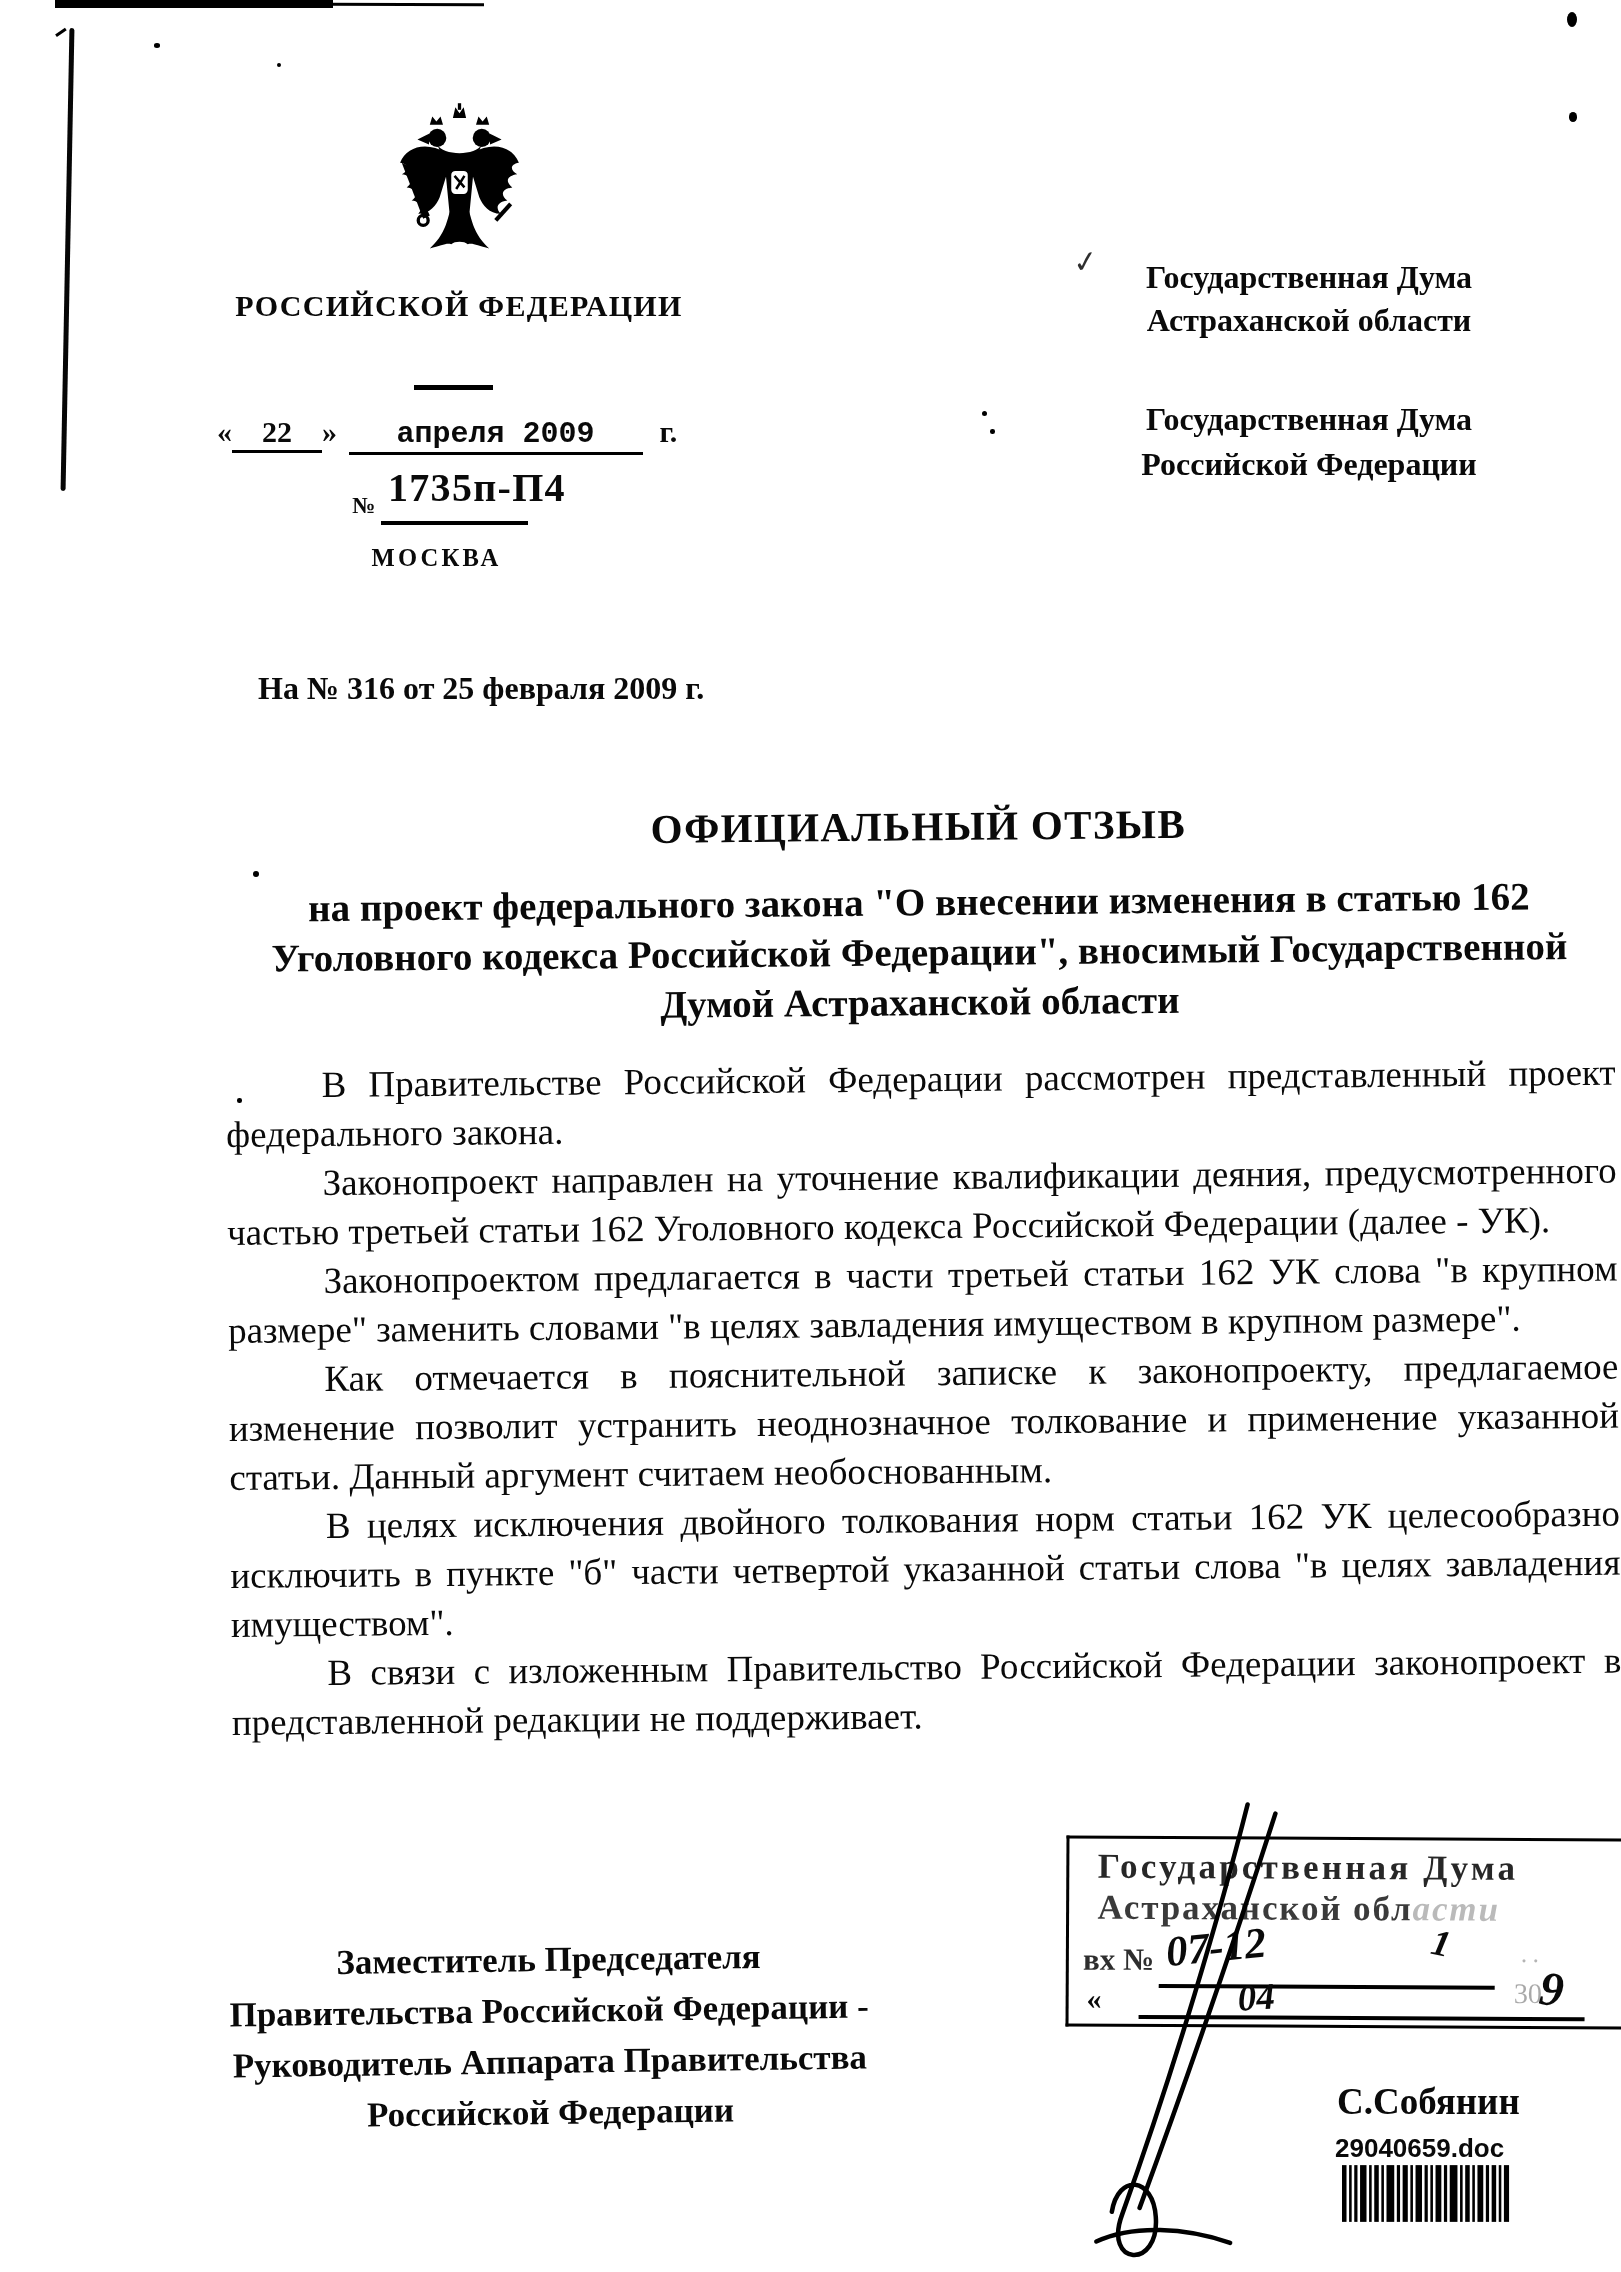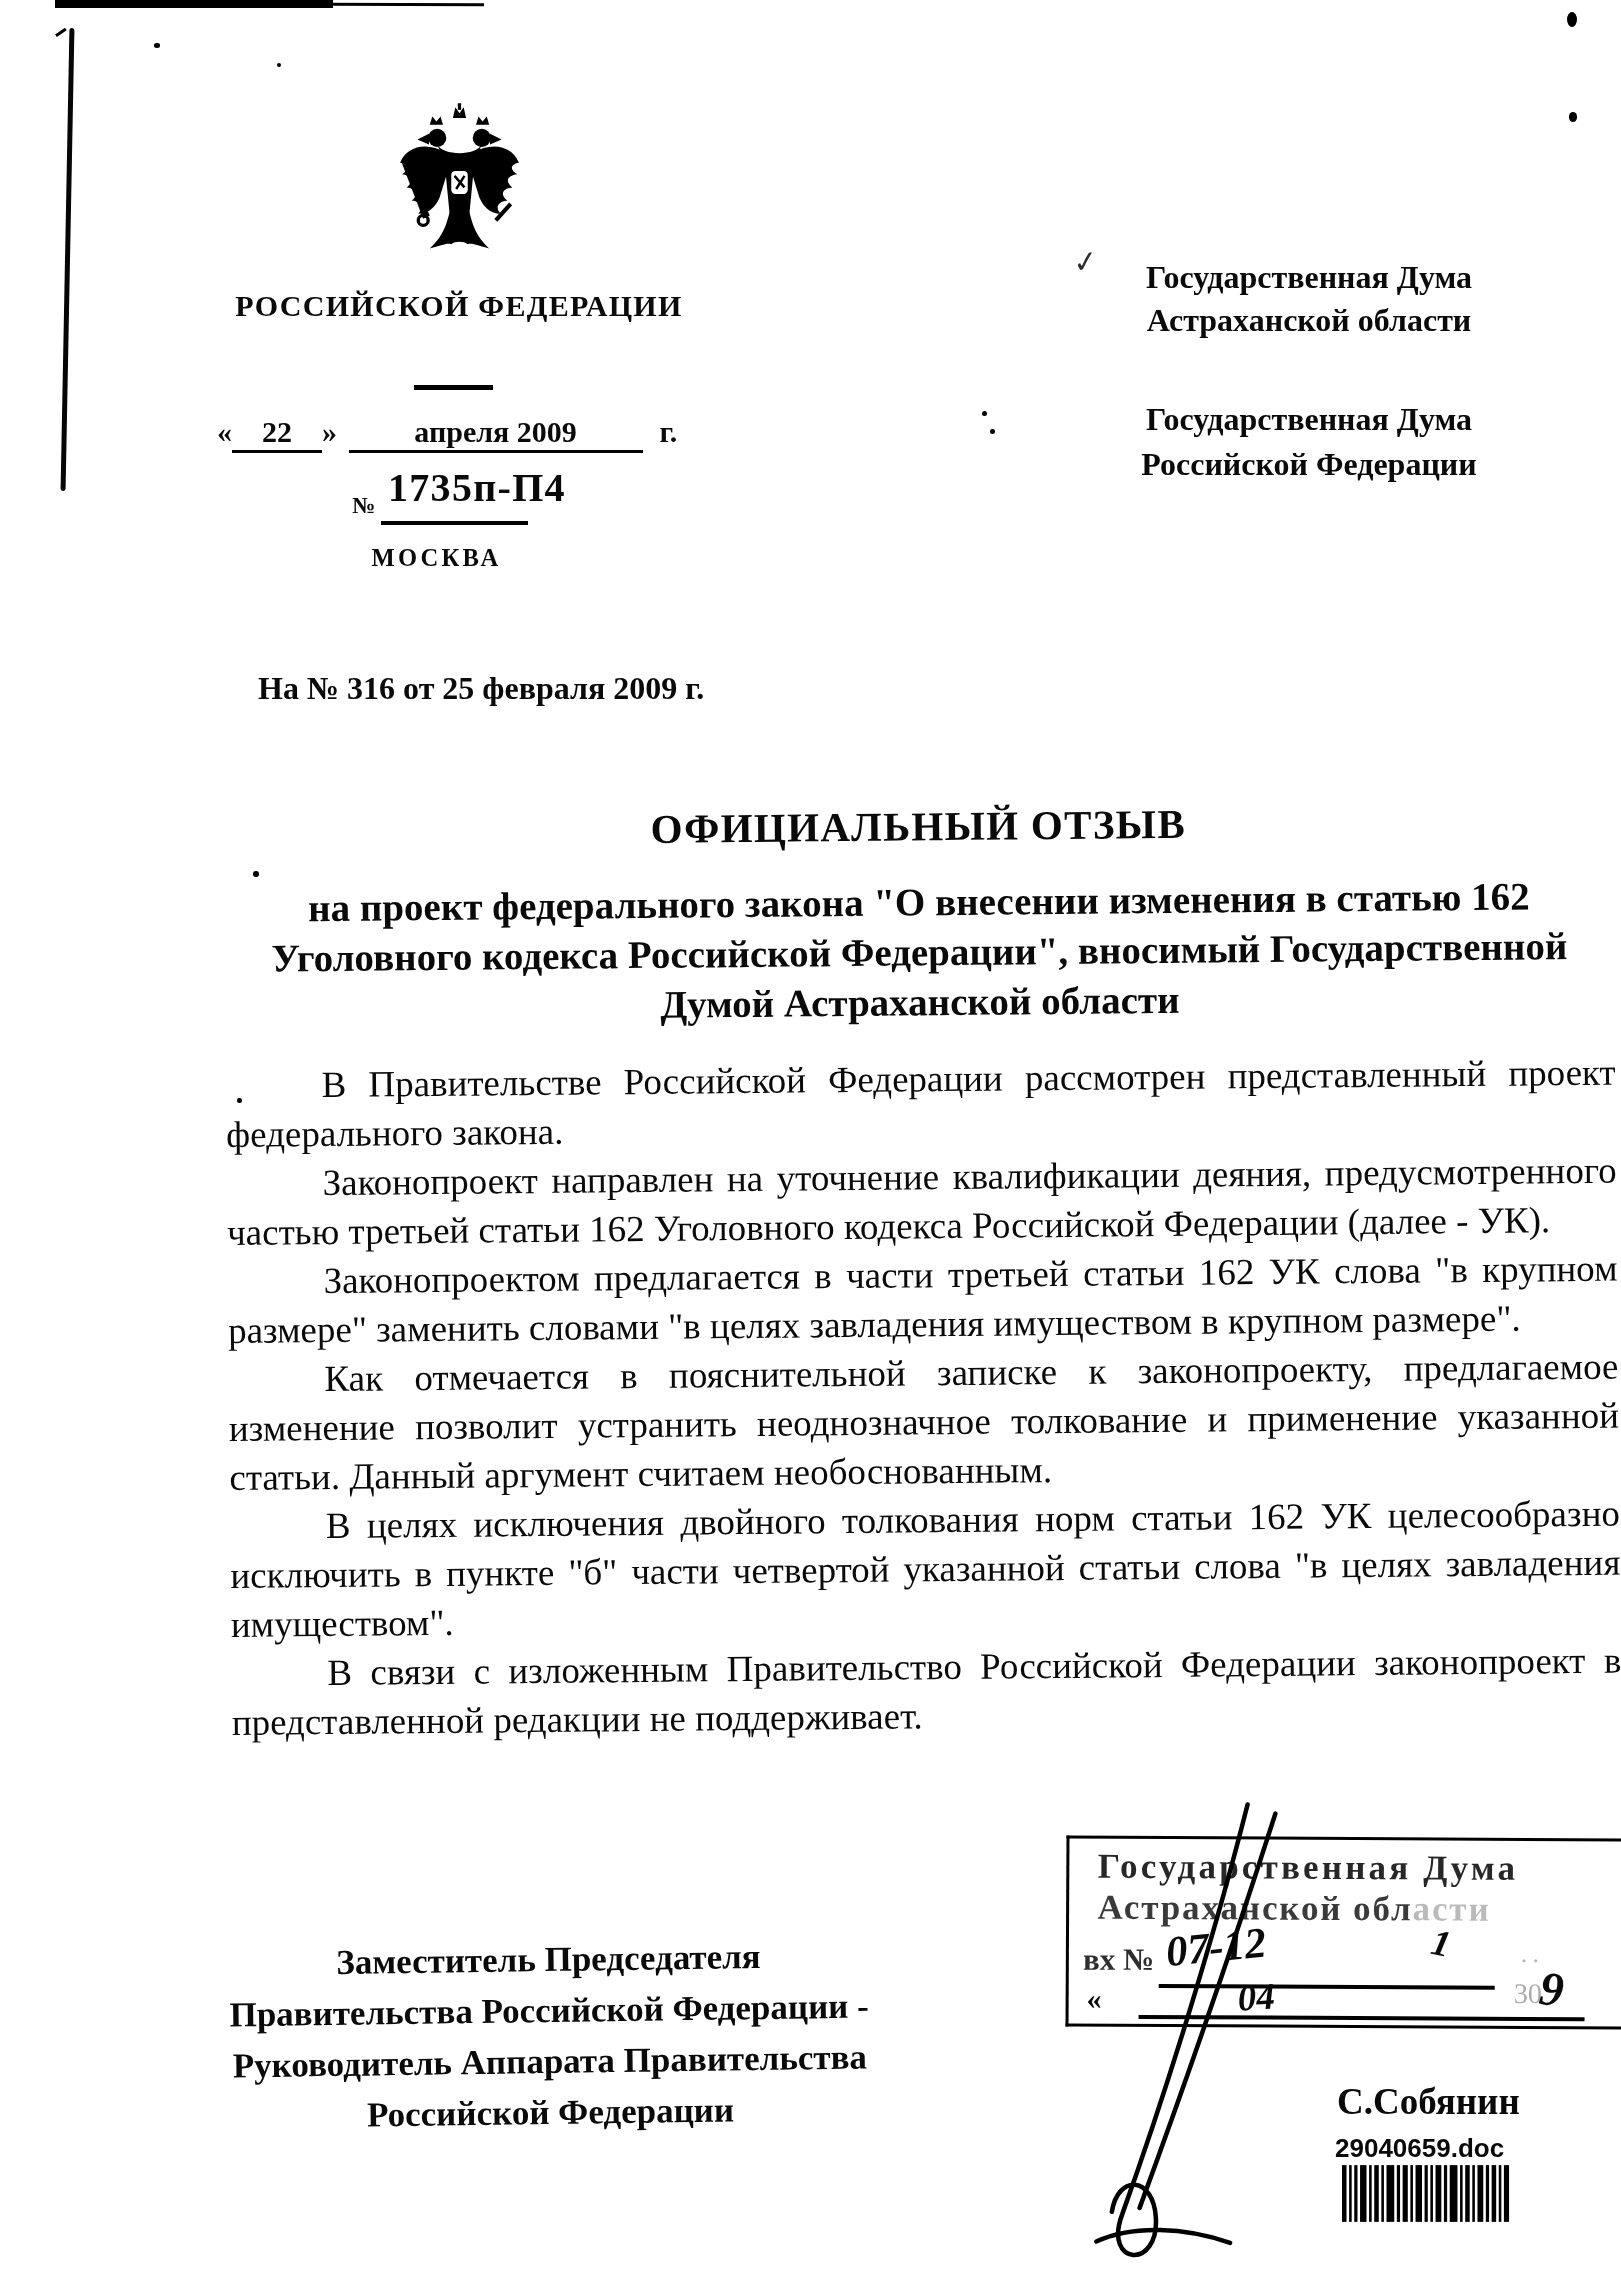--- a/index.html
+++ b/index.html
@@ -19,21 +19,21 @@
   .lefthook{left:55px;top:31px;width:11.6px;height:3.2px;background:#000;transform:rotate(-35deg);}
   .speck{background:#000;border-radius:50%;}
   
   .org{left:194px;top:279px;width:530px;text-align:center;}
   .org-line1{font-size:41px;font-weight:700;letter-spacing:6.5px;}
   .org-line2{font-size:30px;font-weight:700;letter-spacing:1.3px;margin-top:10.3px;}
   .org-divider{left:414px;top:385px;width:79px;height:4.5px;background:#000;}
   .date-row{left:217px;top:415px;font-size:30px;font-weight:600;white-space:nowrap;}
   .u-seg{display:inline-block;border-bottom:3.9px solid #000;text-align:center;padding-bottom:1px;}
   .u-day{width:90px;}
-  .u-month{width:294px;margin-left:11.6px;}
+  .u-month{width:294px;margin-left:11.6px;font-family:Liberation Mono, monospace;}
   .g-suffix{margin-left:17px;}
   .num-sign{left:352px;top:493px;font-size:23px;font-weight:600;}
   .num-value{left:388px;top:464px;font-size:40px;font-weight:700;letter-spacing:1.3px;}
   .num-underline{left:381px;top:521px;width:147px;height:3.9px;background:#000;}
   .city{left:330px;top:544px;width:213px;text-align:center;font-size:24.6px;font-weight:700;letter-spacing:3.2px;}
   
   .checkmark{left:1073px;top:244px;font-size:30px;transform:rotate(-8deg);opacity:.85;}
   .recip{width:478px;text-align:center;font-size:32px;font-weight:600;}
   .recip1{left:1070px;top:256px;line-height:43px;}
   .recip2{left:1070px;top:397px;line-height:45px;}
@@ -45,21 +45,21 @@
   .subtitle{margin-top:27px;font-size:39px;font-weight:700;line-height:50px;text-align:center;}
   .bodytext{margin-top:27px;font-size:37px;line-height:49px;text-align:justify;}
   .bodytext p{margin:0;text-indent:96px;}
   
   .sig-block{left:173px;top:1934px;width:753px;text-align:center;font-size:35px;font-weight:600;line-height:51px;transform:rotate(-0.8deg);}
   .sig-name{left:1337px;top:2080px;font-size:37px;font-weight:600;}
   
   .stamp{left:1066px;top:1837px;width:556px;height:191px;border:3.9px solid #000;border-right:none;box-sizing:border-box;transform:rotate(0.3deg);padding:7.8px 0 0 28.4px;}
   .stamp-l1{font-size:35px;font-weight:600;letter-spacing:3.2px;opacity:.88;white-space:nowrap;}
   .stamp-l2{font-size:35px;font-weight:600;letter-spacing:1.9px;opacity:.8;white-space:nowrap;margin-top:1.3px;}
-  .stamp-faded{opacity:.35;}
+  .stamp-faded{opacity:.35;font-style:italic;}
   .stamp-in-label{position:absolute;left:14.2px;top:103px;font-size:31px;font-weight:600;opacity:.85;}
   .hand{font-style:italic;font-weight:600;}
   .stamp-hand-num{position:absolute;left:97px;top:83px;font-size:43px;transform:rotate(-6deg);}
   .stamp-hand-one{position:absolute;left:363px;top:81px;font-size:37px;transform:rotate(12deg);}
   .stamp-ul1{position:absolute;left:90px;top:145px;width:336px;height:3.9px;background:#000;}
   .stamp-quote{position:absolute;left:18px;top:143px;font-size:30px;font-weight:600;}
   .stamp-hand-date{position:absolute;left:169px;top:136px;font-size:37px;transform:rotate(-4deg);}
   .stamp-ul2{position:absolute;left:70px;top:176px;width:446px;height:3.9px;background:#000;}
   .stamp-year-print{position:absolute;left:445px;top:137px;font-size:28.4px;opacity:.35;}
   .stamp-year-digit{position:absolute;left:471px;top:120px;font-size:48px;transform:rotate(6deg);}

